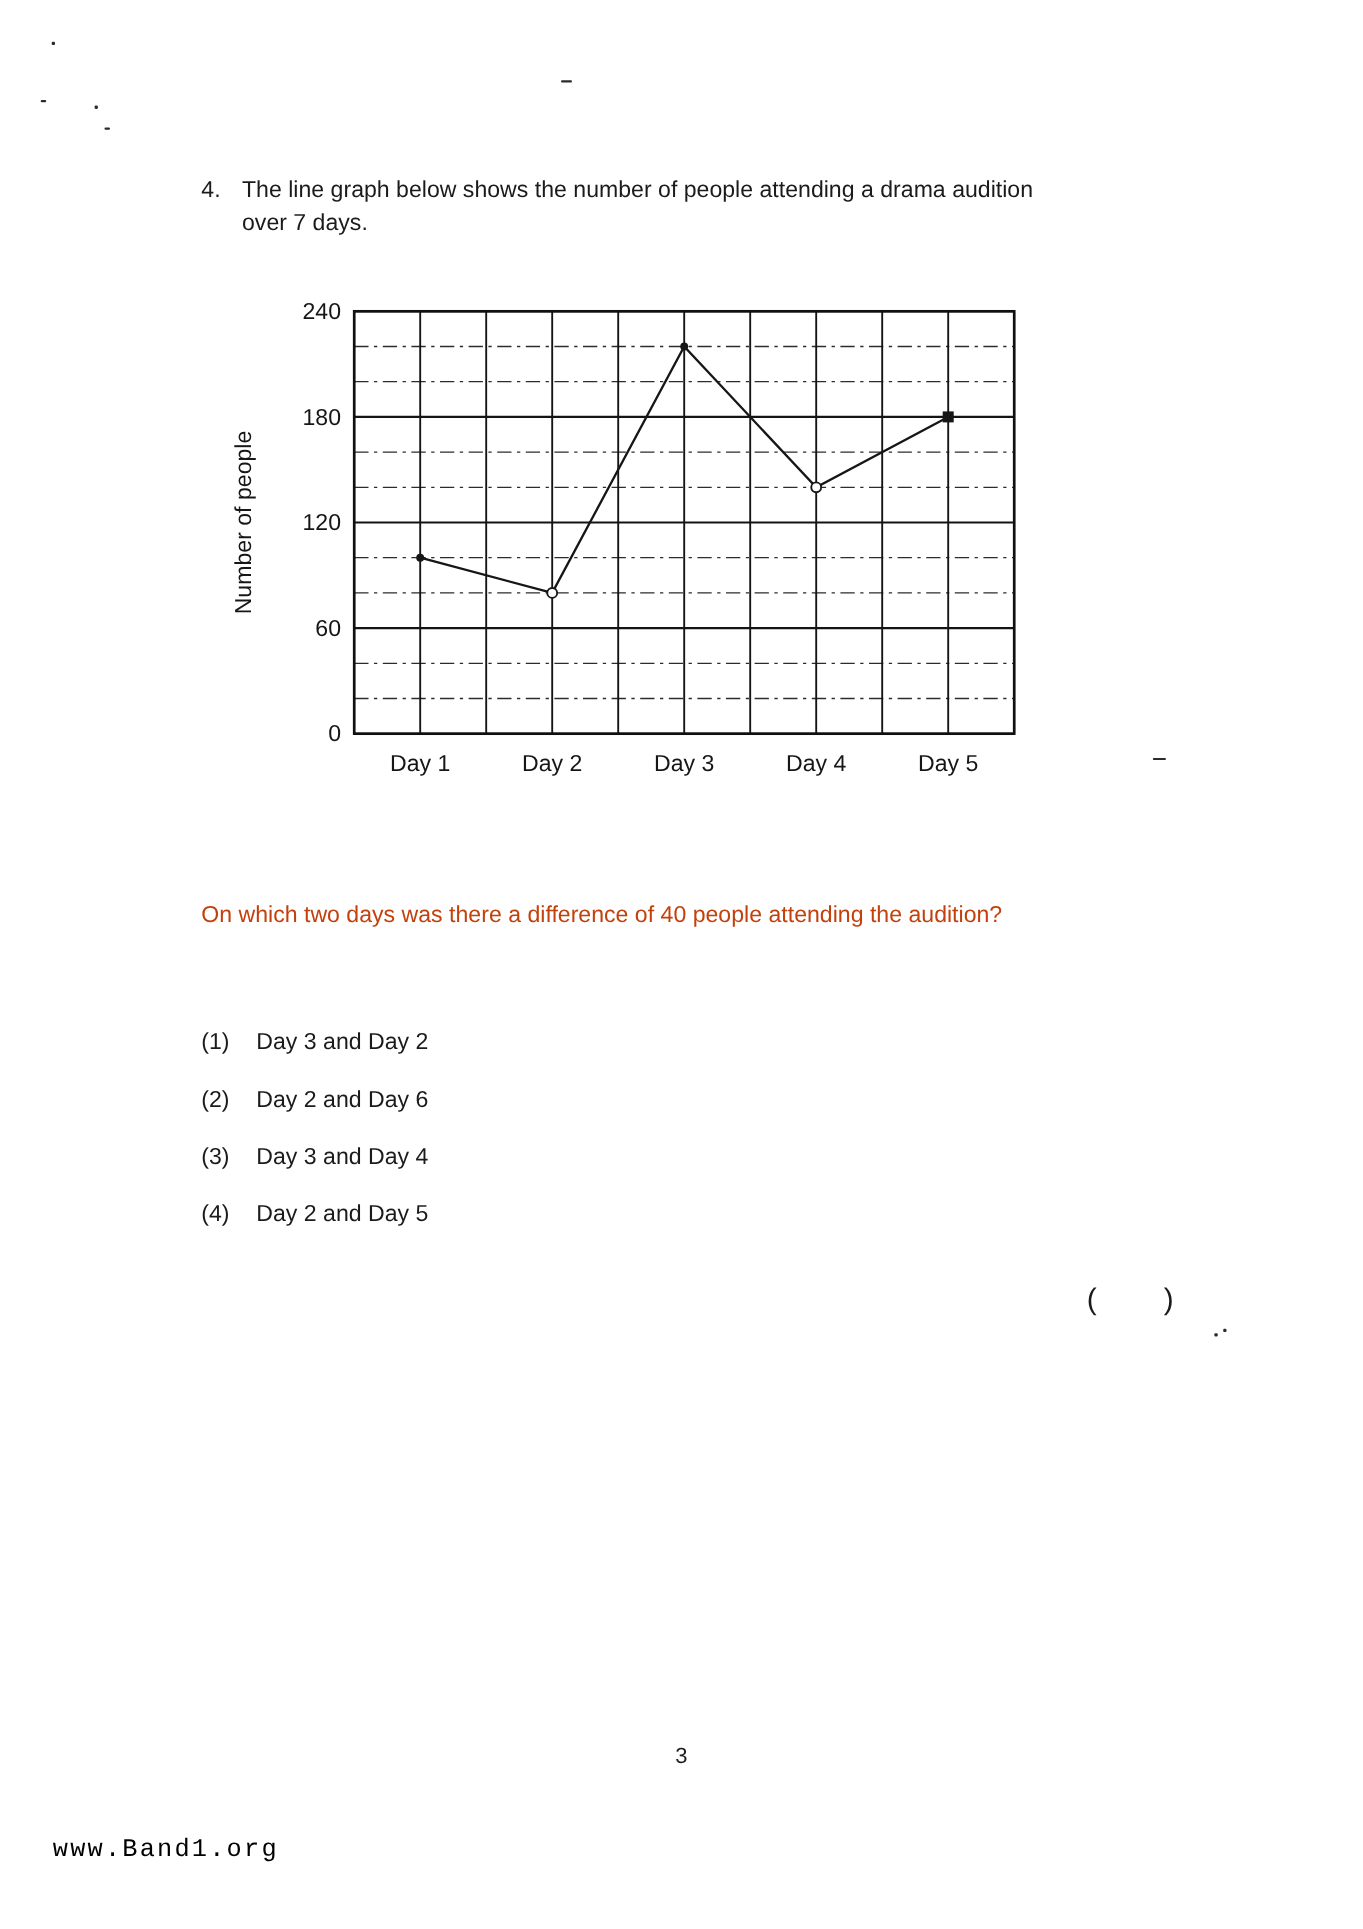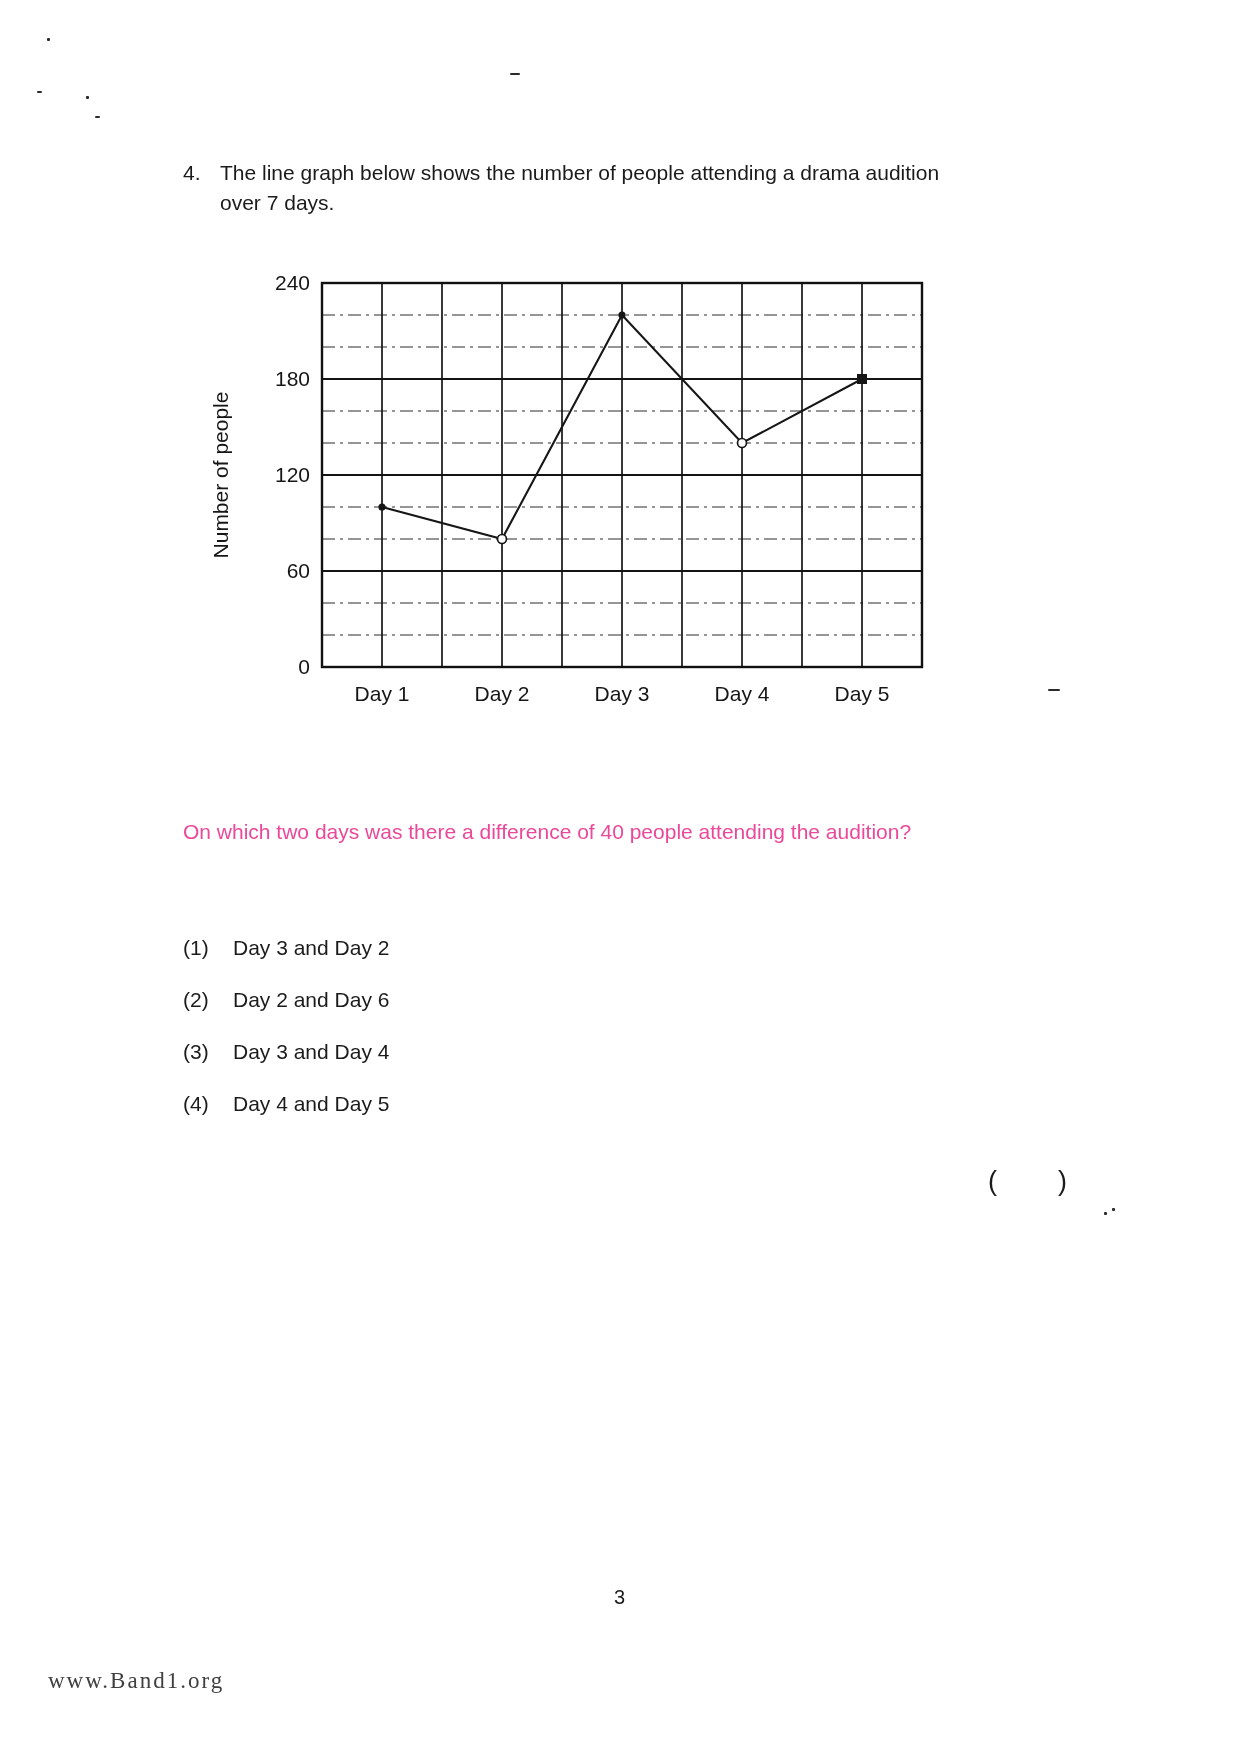--- a/index.html
+++ b/index.html
@@ -14,38 +14,38 @@
   }
   .q-intro{
     position:absolute;left:183px;top:158px;width:790px;
     display:flex;font-size:21px;line-height:30px;color:#1b1b1b;
   }
   .q-num{width:37px;flex:none;}
   .q-body{flex:1;}
   .chart-wrap{position:absolute;left:180px;top:240px;width:760px;height:490px;}
   .q-text{
     position:absolute;left:183px;top:820px;width:780px;
-    font-size:21px;color:#ec4899;
+    font-size:21px;color:#c2410c;
   }
   .options{position:absolute;left:183px;top:936px;width:420px;}
   .option-row{display:flex;height:52px;font-size:21px;color:#1b1b1b;}
   .opt-num{width:50px;flex:none;}
   .answer-paren{
     position:absolute;top:1166px;font-size:27px;color:#1b1b1b;
   }
   .paren-open{left:988px;}
   .paren-close{left:1058px;}
   .page-number{
     position:absolute;left:0;top:1586px;width:1239px;text-align:center;
     font-size:20px;color:#1b1b1b;
   }
   .footer-url{
     position:absolute;left:48px;top:1668px;
-    font-family:Liberation Serif, serif;
-    font-size:23px;color:#404040;letter-spacing:2px;
+    font-family:Liberation Mono, monospace;
+    font-size:23px;color:#000000;letter-spacing:2px;
   }
   .speck{position:absolute;background:#2a2a2a;border-radius:1px;}
   svg text{font-family:"Liberation Sans", sans-serif;}
 </style>
 </head>
 <body>
 
 <div class="page">
 
   <div class="speck" style="left:47px;top:38px;width:3px;height:3px;"></div>
@@ -119,21 +119,21 @@
     <div class="option-row">
       <span class="opt-num">(2)</span>
       <span>Day 2 and Day 6</span>
     </div>
     <div class="option-row">
       <span class="opt-num">(3)</span>
       <span>Day 3 and Day 4</span>
     </div>
     <div class="option-row">
       <span class="opt-num">(4)</span>
-      <span>Day 4 and Day 5</span>
+      <span>Day 2 and Day 5</span>
     </div>
   </div>
 
   <span class="answer-paren paren-open">(</span>
   <span class="answer-paren paren-close">)</span>
 
   <div class="page-number">3</div>
 
   <div class="footer-url">www.Band1.org</div>
 

